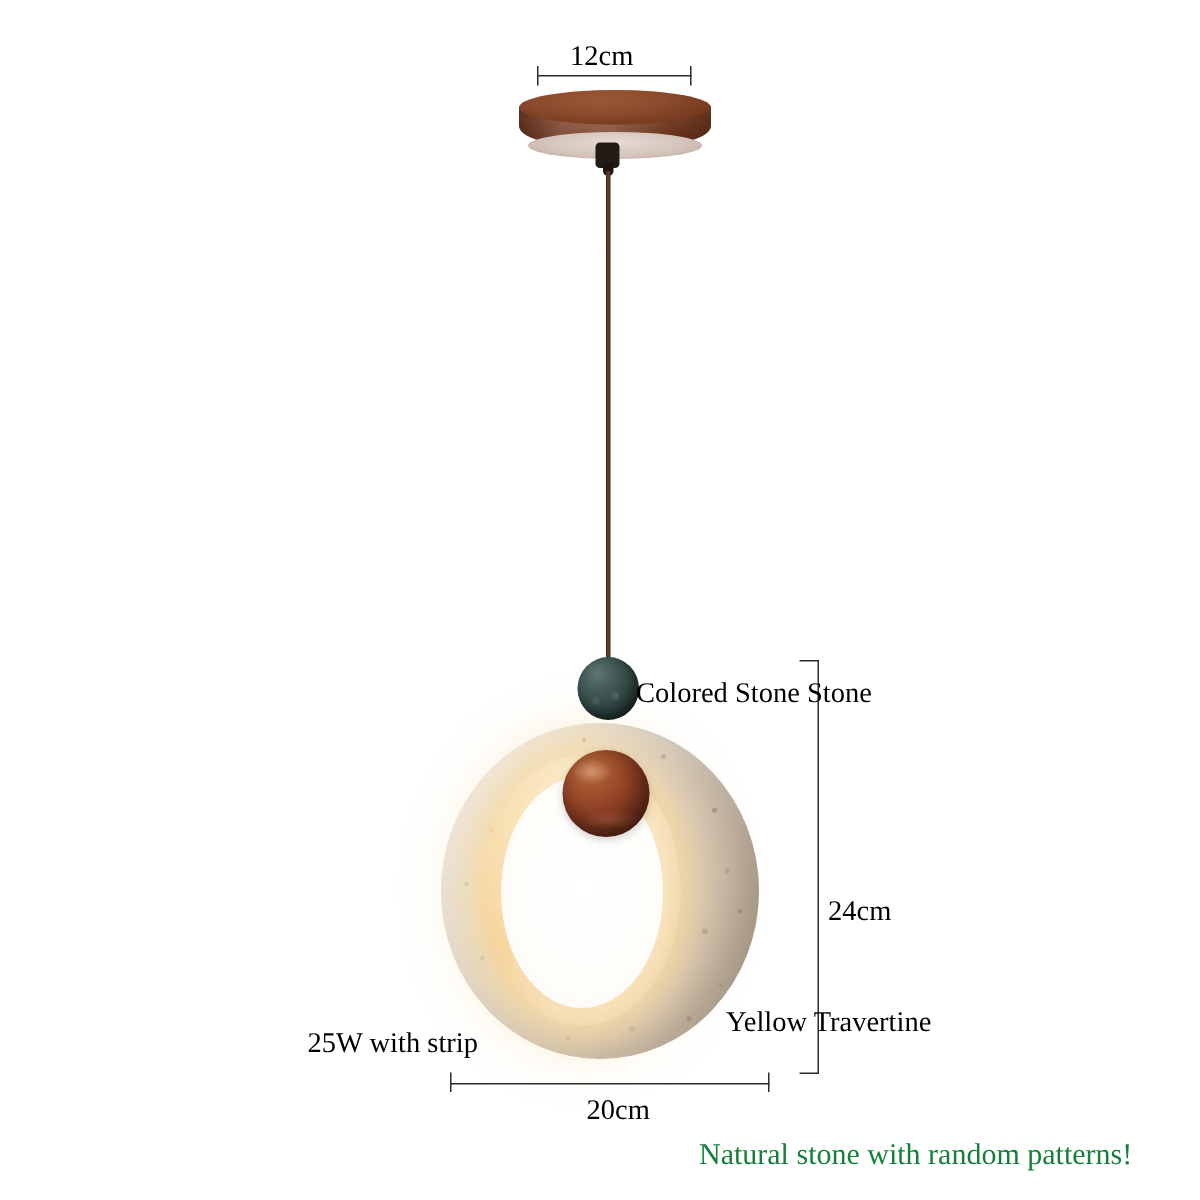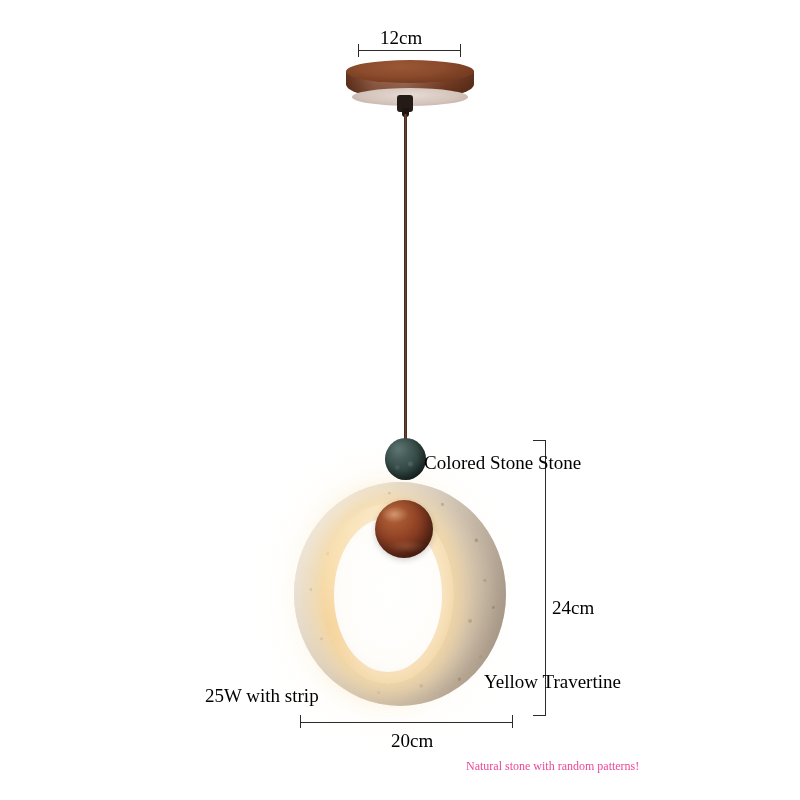--- a/index.html
+++ b/index.html
@@ -302,22 +302,22 @@
     font-size: 19px;
   }
   #label-light-strip {
     left: 205px; top: 686px;
     font-size: 19px;
   }
 
   
   #footer-note {
     left: 466px; top: 760px;
-    font-size: 12px;
-    color: #ec4899;
+    font-size: 20px;
+    color: #15803d;
   }
 </style>
 </head>
 <body>
 
 <div id="canvas">
 
   <div class="dim-line" id="dim-top-bar"></div>
   <div class="dim-line" id="dim-top-tick-left"></div>
   <div class="dim-line" id="dim-top-tick-right"></div>

